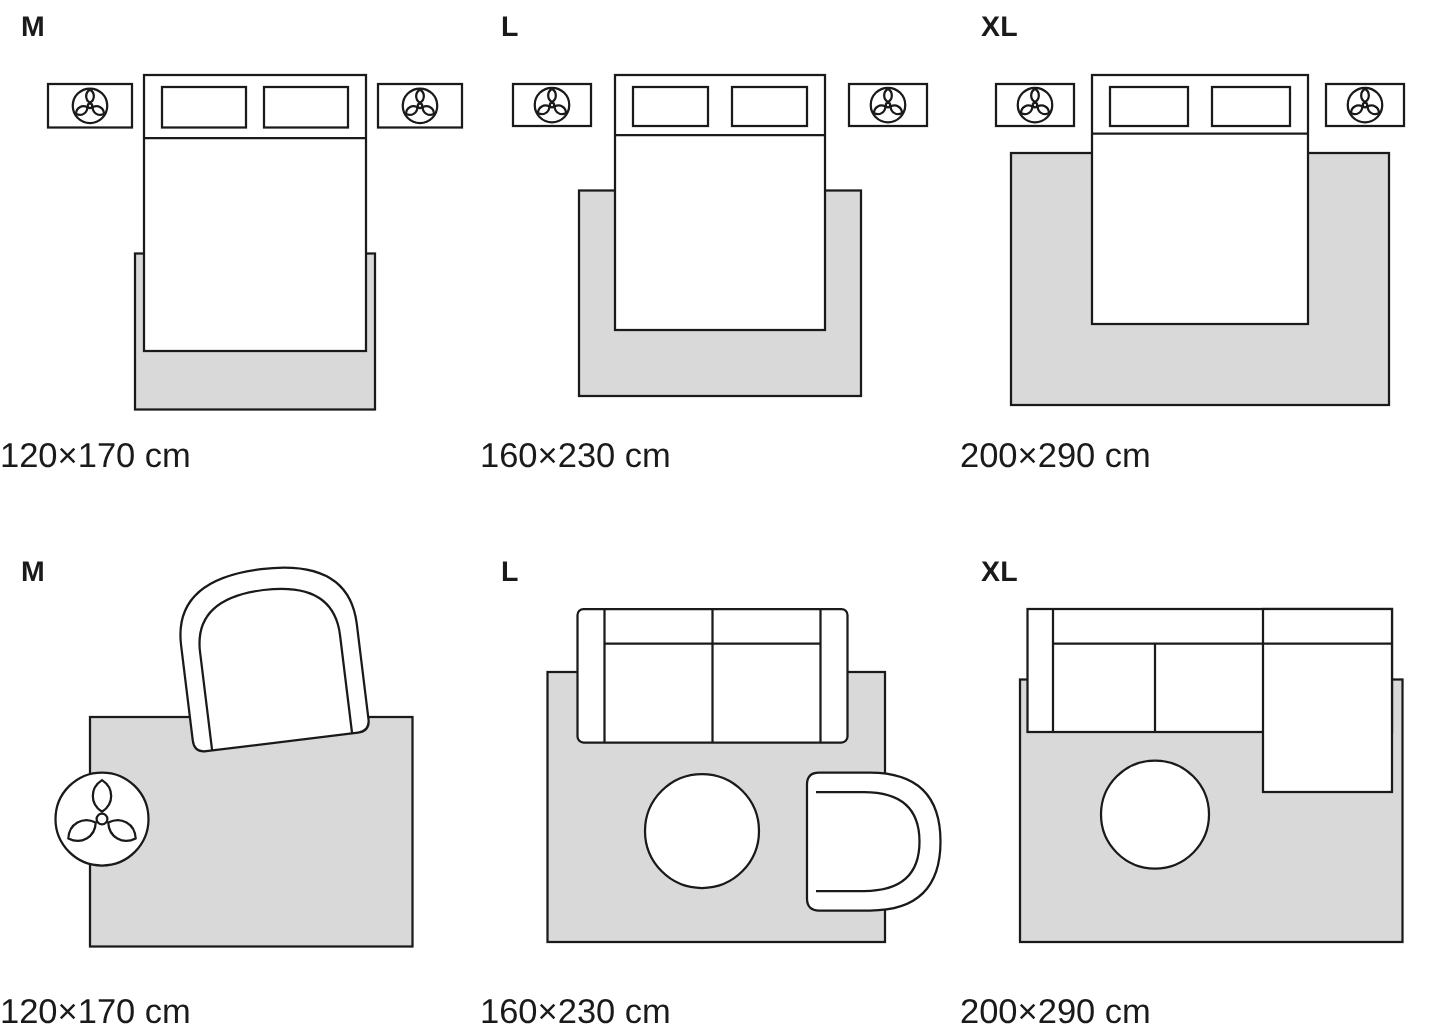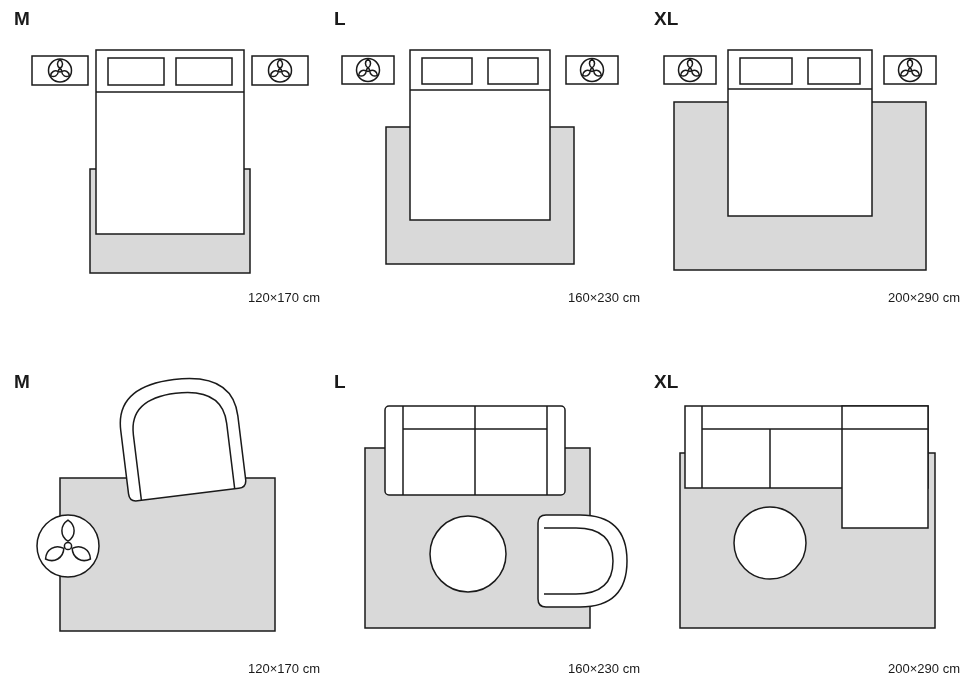--- a/index.html
+++ b/index.html
@@ -18,21 +18,21 @@
   }
   .panel { position: relative; }
   .size-label {
     position: absolute; left: 14px;
     font-weight: bold; font-size: 19px; letter-spacing: .2px;
   }
   .panel.top .size-label { top: 8px; }
   .panel.bottom .size-label { top: 26px; }
   .caption {
     position: absolute; left: 0; width: 100%;
-    text-align: right; font-size: 13px;
+    text-align: left; font-size: 23px;
   }
   .panel.top .caption { top: 290px; }
   .panel.bottom .caption { top: 316px; }
   .diagram { position: absolute; left: 10px; }
   .panel.top .diagram { top: 42px; }
   .panel.bottom .diagram { top: 28px; }
   svg .wf  { fill: #ffffff; stroke: var(--outline, #1a1a1a); stroke-width: 1.5; }
   svg .rug { fill: var(--rug, #d9d9d9); stroke: var(--outline, #1a1a1a); stroke-width: 1.5; }
   svg .ln  { fill: none; stroke: var(--outline, #1a1a1a); stroke-width: 1.5; }
 </style>

